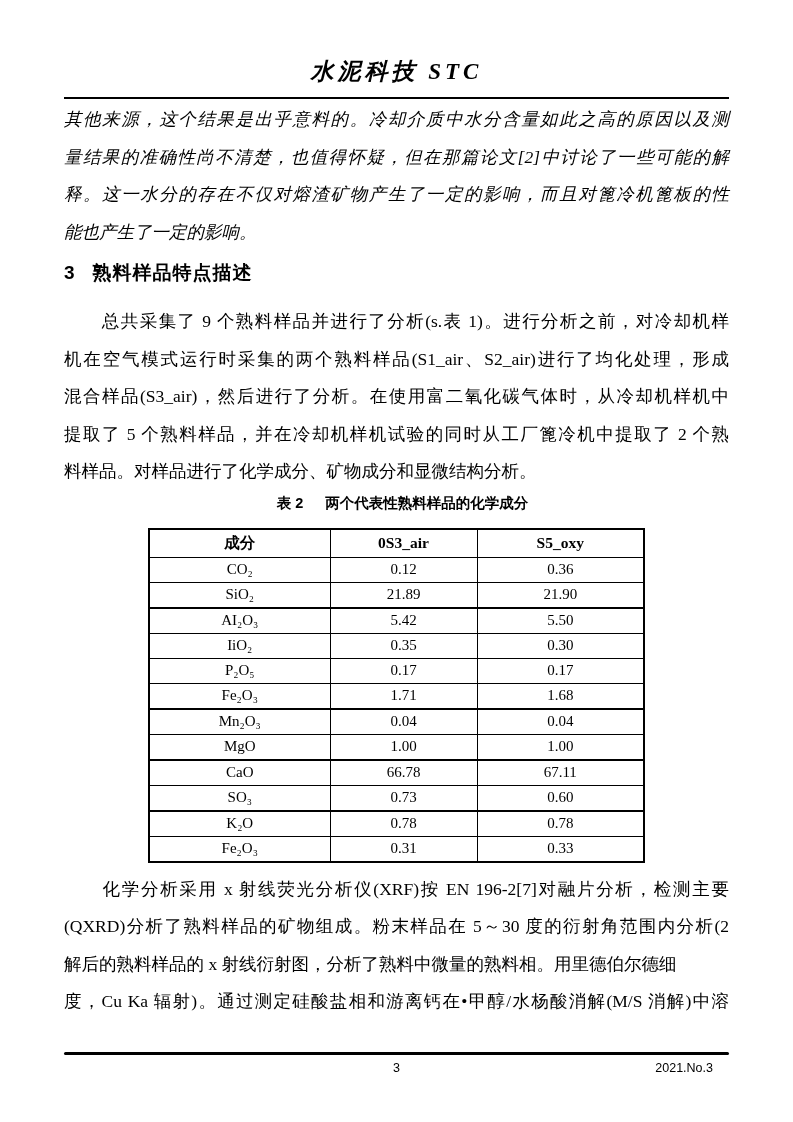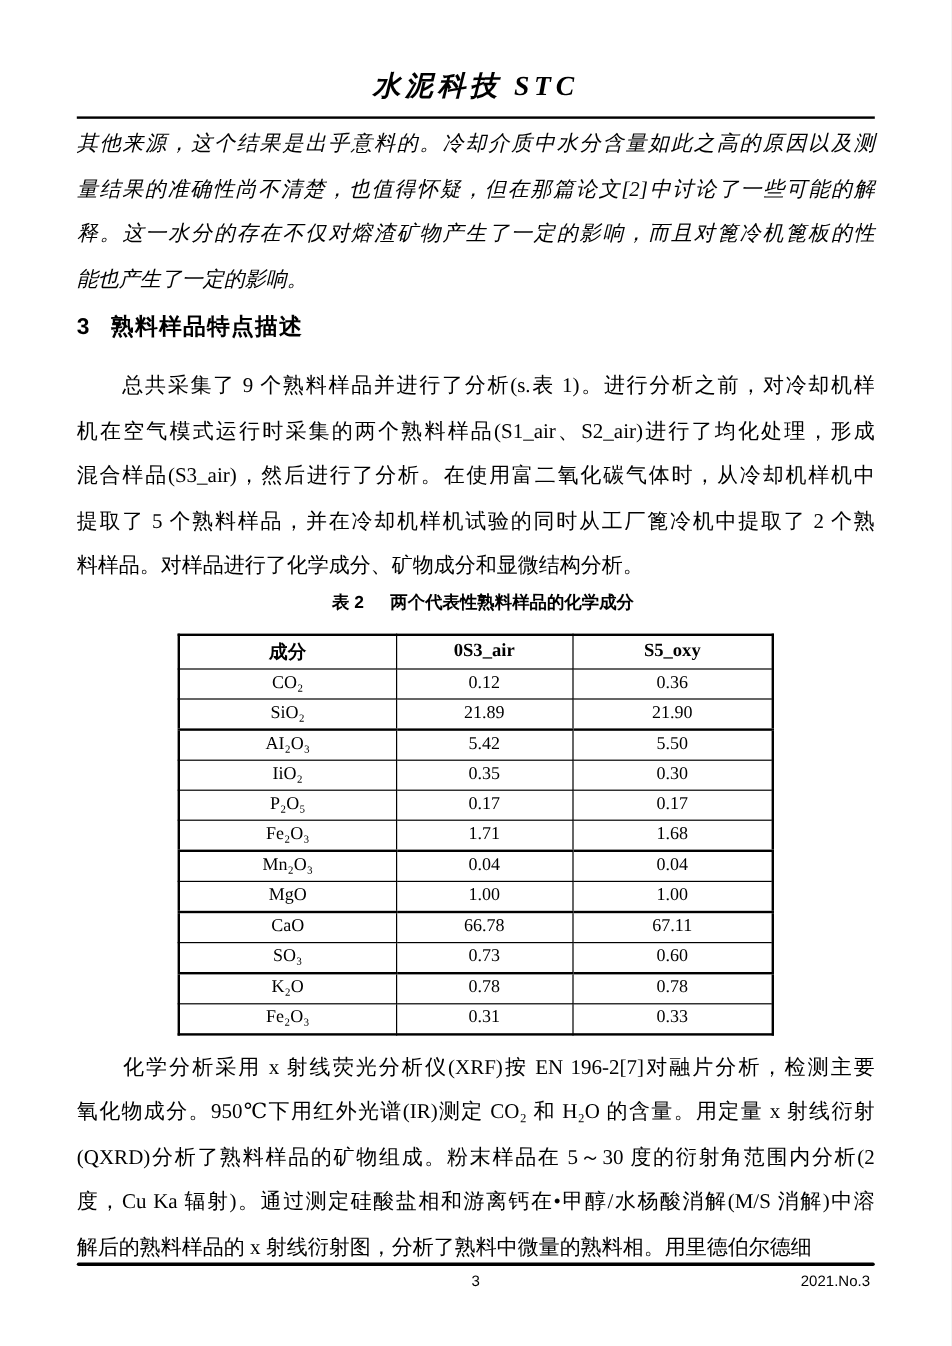--- a/index.html
+++ b/index.html
@@ -106,21 +106,21 @@
     margin-top:4px;
     height:18px;
     font-family:"Liberation Sans","DejaVu Sans",sans-serif;
     font-size:12.5px;
     line-height:18px;
   }
   .footer-page-number{
     position:absolute;left:0;right:0;text-align:center;
   }
   .footer-issue{
-    position:absolute;right:4px;top:0;
+    position:absolute;right:16px;top:0;
   }
 </style>
 </head>
 <body>
 
 <div class="page">
 
   <header class="page-header">
     <div class="journal-title">水泥科技 STC</div>
     <div class="header-rule"></div>
@@ -223,24 +223,23 @@
           <tr>
             <td>Fe₂O₃</td>
             <td>0.31</td>
             <td>0.33</td>
           </tr>
         </tbody>
     </table>
 
     <div class="para para-3">
         <div class="tline">　　化学分析采用 x 射线荧光分析仪(XRF)按 EN 196-2[7]对融片分析，检测主要</div>
-        <div class="tline">氧化物成分。950℃下用红外光谱(IR)测定 CO₂ 和 H₂O 的含量。用定量 x 射线衍射</div>
         <div class="tline">(QXRD)分析了熟料样品的矿物组成。粉末样品在 5～30 度的衍射角范围内分析(2</div>
+        <div class="tline lastline">解后的熟料样品的 x 射线衍射图，分析了熟料中微量的熟料相。用里德伯尔德细</div>
         <div class="tline">度，Cu Ka 辐射)。通过测定硅酸盐相和游离钙在•甲醇/水杨酸消解(M/S 消解)中溶</div>
-        <div class="tline lastline">解后的熟料样品的 x 射线衍射图，分析了熟料中微量的熟料相。用里德伯尔德细</div>
       </div>
 
   </main>
 
   <footer class="page-footer">
     <div class="footer-rule"></div>
     <div class="footer-row">
       <span class="footer-page-number">3</span>
       <span class="footer-issue">2021.No.3</span>
     </div>

